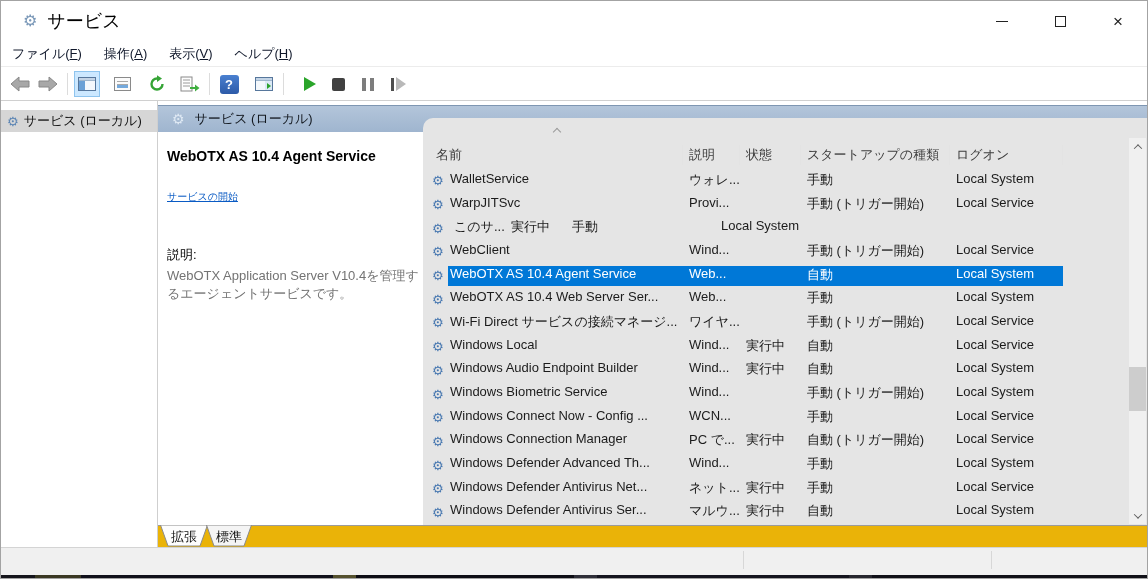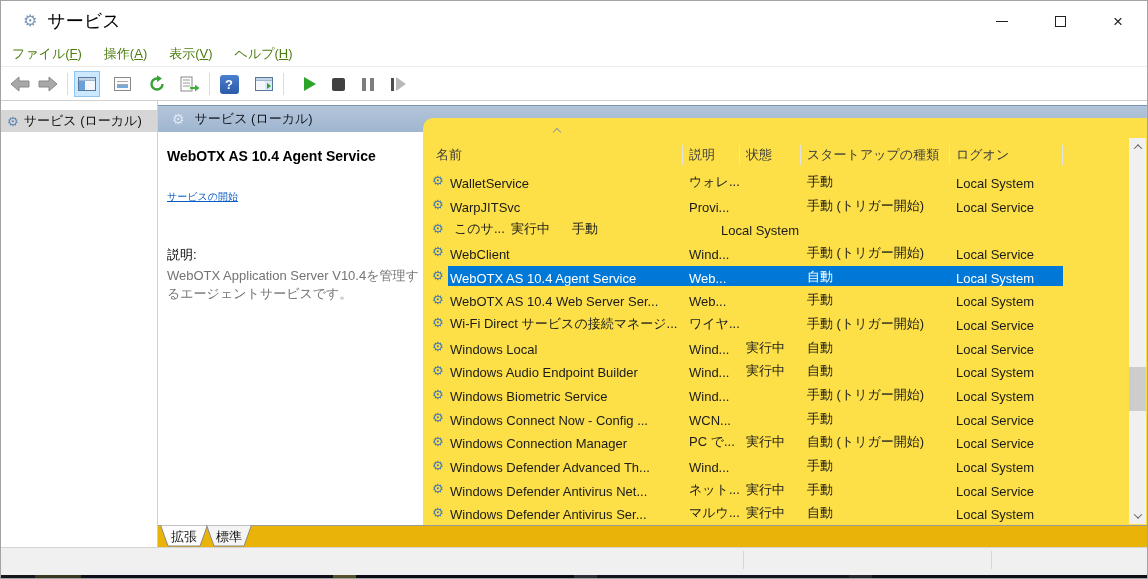--- a/index.html
+++ b/index.html
@@ -11,21 +11,21 @@
   .titlebar .app-gear { font-size:16px; color:#7a98b8; margin-left:22px; line-height:1; }
   .titlebar .title { font-size:18px; color:#000; margin-left:10px; }
   .win-controls { position:absolute; right:0; top:0; height:40px; display:flex; }
   .win-btn { width:58px; height:40px; display:flex; align-items:center; justify-content:center; }
   .glyph-min { width:12px; height:1px; background:#222; display:block; }
   .glyph-max { width:11px; height:11px; border:1px solid #222; display:block; }
   .glyph-close { font-size:17px; color:#222; line-height:1; }
 
   
   .menubar { position:absolute; top:40px; left:0; right:0; height:26px; background:#fff; display:flex; align-items:center; border-bottom:1px solid #ececec; }
-  .mi { font-size:13px; color:#4d7c0f; padding:4px 10px; margin-left:2px; cursor:default; }
+  .mi { font-size:13px; color:#0f172a; padding:4px 10px; margin-left:2px; cursor:default; }
   .mi:first-child { margin-left:1px; }
   .paren::before { content:"("; } .paren::after { content:")"; }
   .mkey { text-decoration:underline; }
 
   
   .toolbar { position:absolute; top:67px; left:0; right:0; height:33px; background:#fff; border-bottom:1px solid #d0d0d0; display:flex; align-items:center; }
   .tb { width:26px; height:26px; display:flex; align-items:center; justify-content:center; margin:0 1px; position:relative; }
   .tb-sep { width:1px; height:22px; background:#dcdcdc; margin:0 5px; }
   .tb.pressed { background:#cce8ff; border:1px solid #8ec4ee; }
   .nav-arrow { display:block; }
@@ -57,30 +57,30 @@
   .bluebar { position:absolute; top:4px; left:0; right:0; height:27px; background:linear-gradient(#b3c5da,#9fb5cf); border-top:1px solid #7e96b2; display:flex; align-items:center; z-index:1; }
   .bluebar .gear { color:#dfe9f4; font-size:14px; margin-left:14px; line-height:1; }
   .bluebar .lbl { font-size:13px; color:#13181f; margin-left:10px; }
 
   .detail { position:absolute; top:31px; left:0; width:265px; bottom:22px; padding:16px 8px 0 9px; }
   .svc-title { font-size:14px; font-weight:bold; color:#000; }
   .svc-link { display:inline-block; margin-top:26px; font-size:10px; color:#0a5bc4; text-decoration:underline; cursor:pointer; }
   .desc-label { margin-top:42px; font-size:13px; color:#000; }
   .desc-text { margin-top:3px; font-size:13px; line-height:18px; color:#737373; width:252px; word-break:break-all; }
 
-  .listpanel { position:absolute; top:17px; left:265px; right:0; bottom:22px; background:#fde047; border-top-left-radius:10px; z-index:2; }
+  .listpanel { position:absolute; top:17px; left:265px; right:0; bottom:22px; background:#e5e5e5; border-top-left-radius:10px; z-index:2; }
   .sort-caret { position:absolute; left:131px; top:11px; width:6px; height:6px; border-left:1px solid #9a9a9a; border-top:1px solid #9a9a9a; transform:rotate(45deg); }
   .lv-header { position:absolute; top:23px; left:9px; right:17px; height:27px; display:flex; align-items:center; font-size:13px; color:#3d3d3d; }
   .hc { height:20px; display:flex; align-items:center; border-right:1px solid #e3e3e3; overflow:hidden; white-space:nowrap; }
   .hc-name{width:251px; padding-left:4px;} .hc-desc{width:57px; padding-left:6px;} .hc-status{width:61px; padding-left:6px;} .hc-startup{width:149px; padding-left:6px;} .hc-logon{width:113px; padding-left:6px;}
 
   .lv-rows { position:absolute; top:51px; left:9px; right:17px; }
   .lv-row { height:23.7px; display:flex; align-items:center; font-size:13px; color:#1b1b1b; cursor:default; }
   .lv-row .gear { width:16px; color:#4878b0; font-size:13px; line-height:1; flex:none; }
-  .lv-row .cells { display:flex; align-items:flex-end; height:20px; flex:none; }
+  .lv-row .cells { display:flex; align-items:flex-start; height:20px; flex:none; }
   .cell { overflow:hidden; white-space:nowrap; flex:none; }
   .c-name{width:235px; padding-left:2px;} .c-desc{width:57px; padding-left:6px;} .c-status{width:61px; padding-left:6px;} .c-startup{width:149px; padding-left:6px;} .c-logon{width:113px; padding-left:6px;}
   .lv-row.selected .cells { background:#0078d7; color:#fff; }
 
   
   .vscroll { position:absolute; top:20px; right:1px; bottom:1px; width:17px; background:#f0f0f0; }
   .vs-btn { position:absolute; left:0; width:17px; height:17px; display:flex; align-items:center; justify-content:center; }
   .vs-up{top:0} .vs-down{bottom:0}
   .chev { width:6px; height:6px; border-left:1px solid #5f5f5f; border-top:1px solid #5f5f5f; display:block; }
   .chev-up{ transform:rotate(45deg) translate(1px,1px); }

